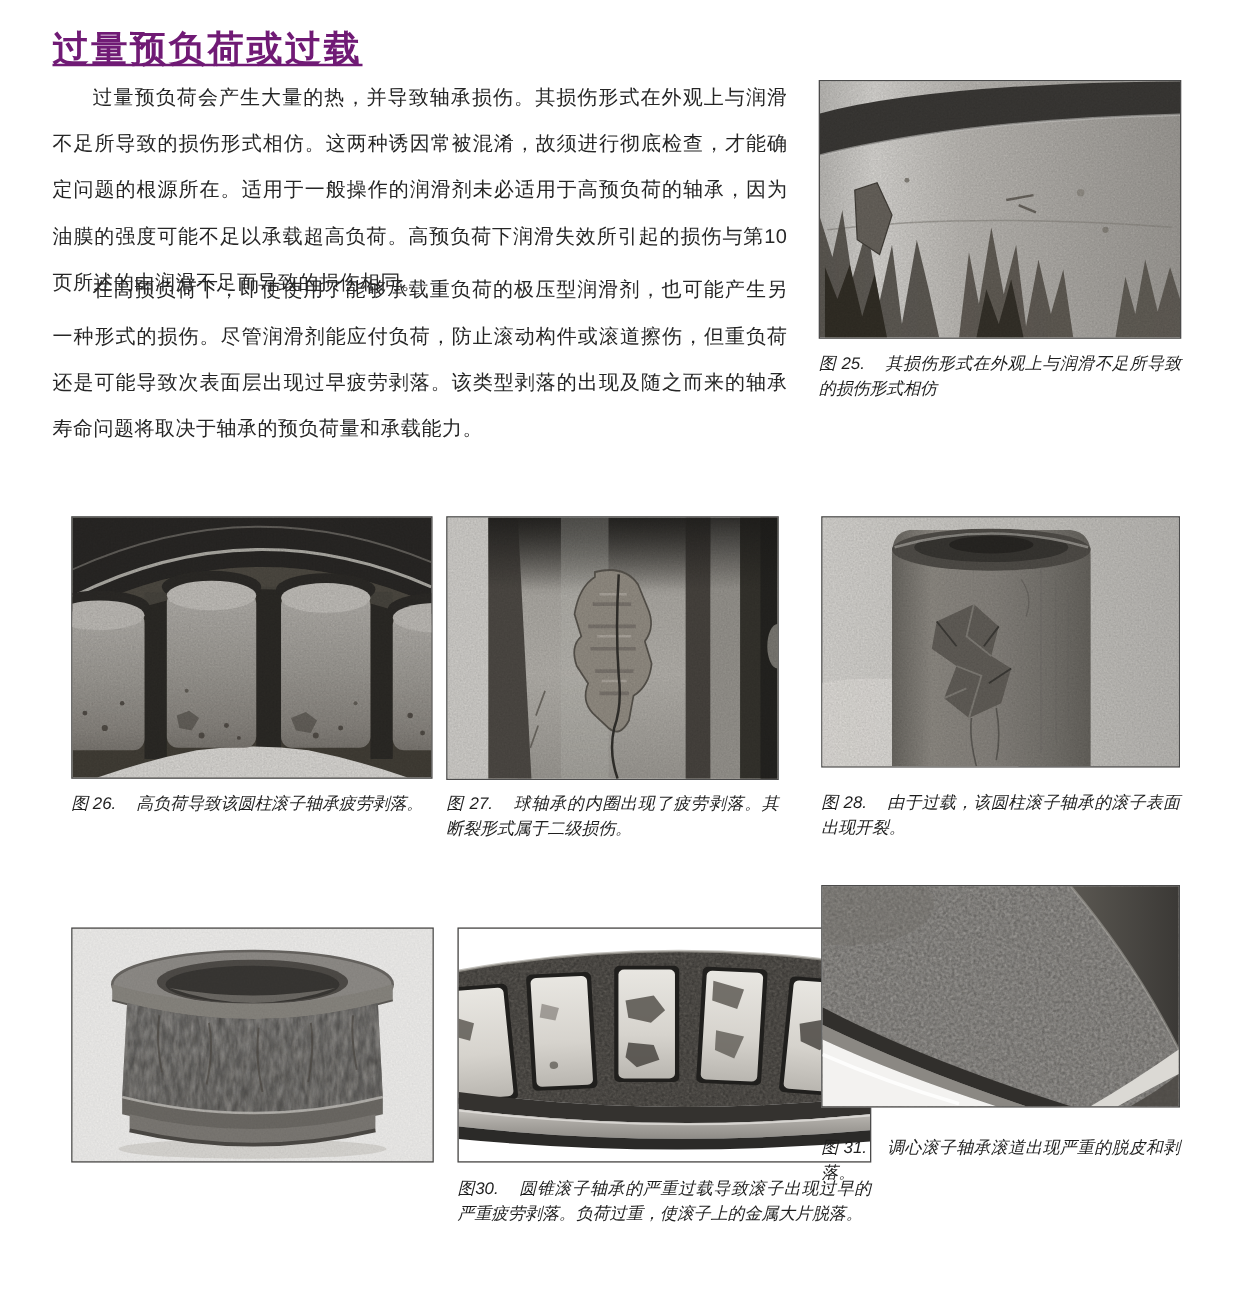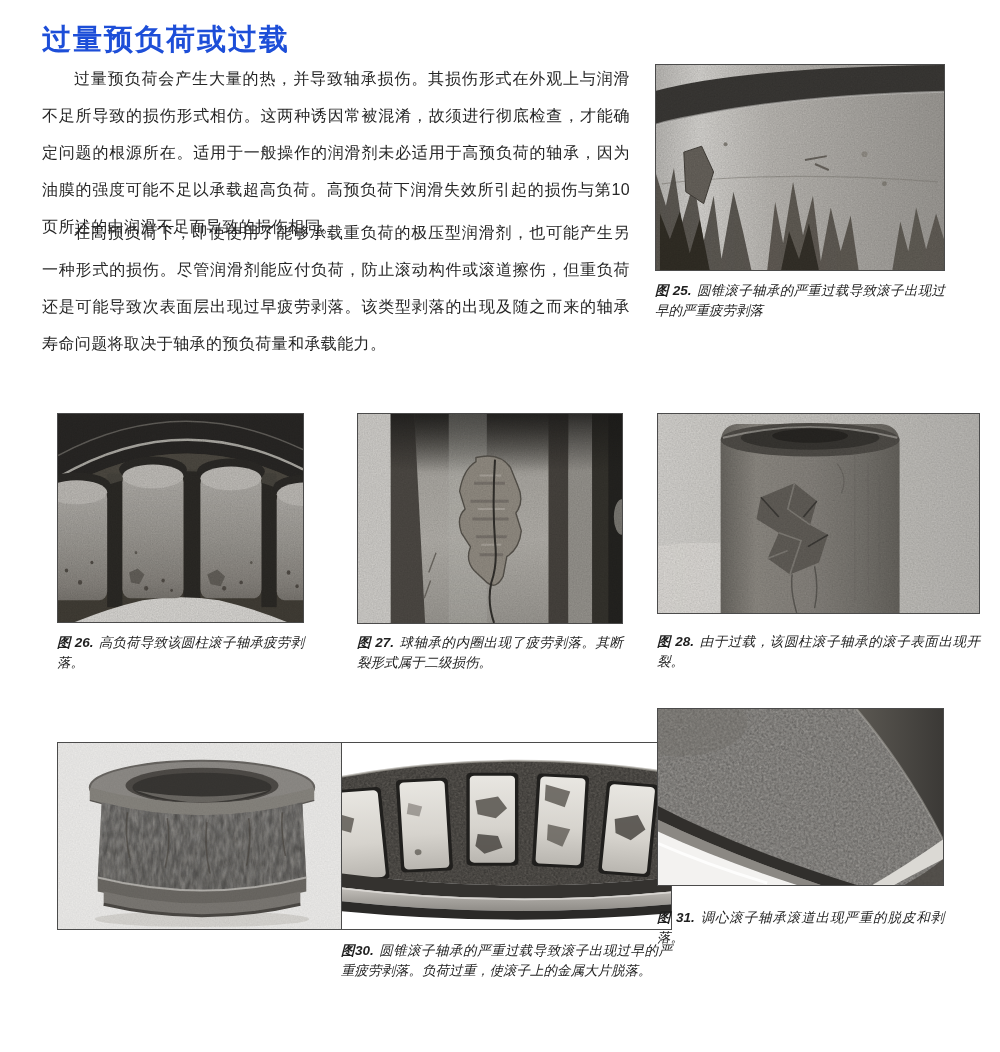--- a/index.html
+++ b/index.html
@@ -1,37 +1,37 @@
 <!DOCTYPE html>
 <html><head>
 <meta charset="utf-8">
 <style>
   html,body{margin:0;padding:0;background:#ffffff;}
   .page{position:relative;width:1000px;height:1052px;background:#ffffff;overflow:hidden;
         font-family:"Liberation Sans","DejaVu Sans",sans-serif;}
   .title{position:absolute;left:42px;top:20px;margin:0;font-size:29px;font-weight:bold;
-         color:#1d4ed8;letter-spacing:2px;}
+         color:#701a75;letter-spacing:2px;text-decoration:underline;}
   .body-para{position:absolute;left:42px;width:588px;margin:0;font-size:16px;line-height:37px;
              color:#262626;text-align:justify;text-indent:2em;letter-spacing:0.4px;}
   .para1{top:60px;}
   .para2{top:214px;}
   figure{position:absolute;margin:0;}
   .img{border:1px solid #4b4b4b;background:#c9c7c3;box-sizing:border-box;}
   .img svg{display:block;width:100%;height:100%;}
   .cap{font-size:13.5px;line-height:19.5px;font-style:italic;color:#1f1f1f;text-align:justify;}
-  .cap-label{font-weight:bold;margin-right:5px;}
+  .cap-label{font-weight:normal;margin-right:16px;}
   
   .fig25{left:655px;top:64px;width:290px;} .fig25 .img{height:207px;} .fig25 .cap{margin-top:10px;}
   
-  .fig26{left:57px;top:413px;width:247px;}  .fig26 .img{height:210px;} .fig26 .cap{margin-top:10px;}
+  .fig26{left:57px;top:413px;width:289px;}  .fig26 .img{height:210px;} .fig26 .cap{margin-top:10px;}
   .fig27{left:357px;top:413px;width:266px;} .fig27 .img{height:211px;} .fig27 .cap{margin-top:9px;}
-  .fig28{left:657px;top:413px;width:323px;} .fig28 .img{height:201px;} .fig28 .cap{margin-top:18px;}
+  .fig28{left:657px;top:413px;width:287px;} .fig28 .img{height:201px;} .fig28 .cap{margin-top:18px;}
   
   .fig29{left:57px;top:742px;width:290px;}  .fig29 .img{height:188px;} .fig29 .cap{margin-top:11px;}
-  .fig30{left:341px;top:742px;width:331px;} .fig30 .img{height:188px;} .fig30 .cap{margin-top:11px;}
+  .fig30{left:366px;top:742px;width:331px;} .fig30 .img{height:188px;} .fig30 .cap{margin-top:11px;}
   .fig31{left:657px;top:708px;width:287px;} .fig31 .img{height:178px;} .fig31 .cap{margin-top:22px;}
 </style>
 </head>
 <body>
 
 <div class="page">
 
   <h1 class="title">过量预负荷或过载</h1>
   <p class="body-para para1">过量预负荷会产生大量的热，并导致轴承损伤。其损伤形式在外观上与润滑不足所导致的损伤形式相仿。这两种诱因常被混淆，故须进行彻底检查，才能确定问题的根源所在。适用于一般操作的润滑剂未必适用于高预负荷的轴承，因为油膜的强度可能不足以承载超高负荷。高预负荷下润滑失效所引起的损伤与第10页所述的由润滑不足而导致的损伤相同。</p>
   <p class="body-para para2">在高预负荷下，即使使用了能够承载重负荷的极压型润滑剂，也可能产生另一种形式的损伤。尽管润滑剂能应付负荷，防止滚动构件或滚道擦伤，但重负荷还是可能导致次表面层出现过早疲劳剥落。该类型剥落的出现及随之而来的轴承寿命问题将取决于轴承的预负荷量和承载能力。</p>
@@ -62,21 +62,21 @@
         <path d="M126,207 L134,168 L144,196 L154,160 L164,207 Z" fill="#38342c"></path>
         <path d="M238,207 L246,158 L254,188 L262,144 L272,186 L282,150 L290,176 V207 Z" fill="#615c54" opacity="0.9"></path>
         <path d="M28,88 L46,82 L58,108 L48,140 L30,128 Z" fill="#6e6962" stroke="#47433d" stroke-width="1"></path>
         <path d="M150,96 l22,-4 M160,100 l14,6" stroke="#6f6a63" stroke-width="2" fill="none"></path>
         <circle cx="210" cy="90" r="3" fill="#9b978f"></circle>
           <circle cx="230" cy="120" r="2.5" fill="#8e8a82"></circle>
           <circle cx="70" cy="80" r="2" fill="#8e8a82"></circle>
         <rect width="290" height="207" filter="url(#f25n)" opacity="0.22"></rect>
       </svg>
     </div>
-    <figcaption class="cap"><b class="cap-label">图 25.</b><span>圆锥滚子轴承的严重过载导致滚子出现过早的严重疲劳剥落</span></figcaption>
+    <figcaption class="cap"><b class="cap-label">图 25.</b><span>其损伤形式在外观上与润滑不足所导致的损伤形式相仿</span></figcaption>
   </figure>
 
   <figure class="fig26">
     <div class="img">
       <svg viewBox="0 0 289 210" preserveAspectRatio="none" aria-hidden="true">
         <defs>
           <linearGradient id="f26r" x1="0" y1="0" x2="0" y2="1">
             <stop offset="0" stop-color="#bab7b2"></stop>
               <stop offset="0.5" stop-color="#a3a09a"></stop>
             <stop offset="0.85" stop-color="#8f8b85"></stop>

